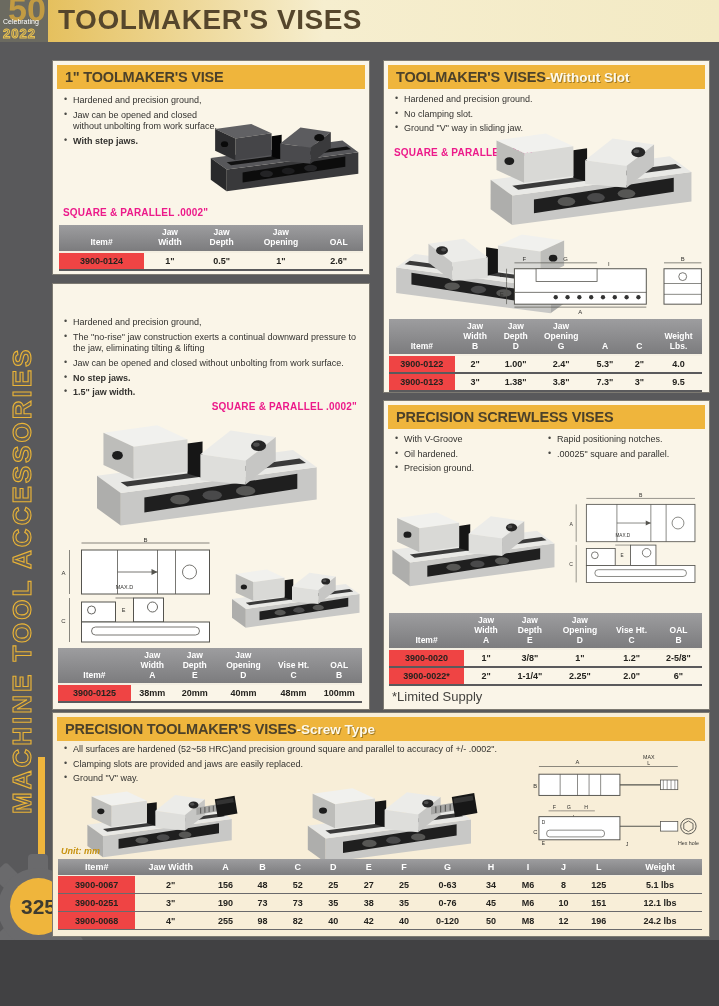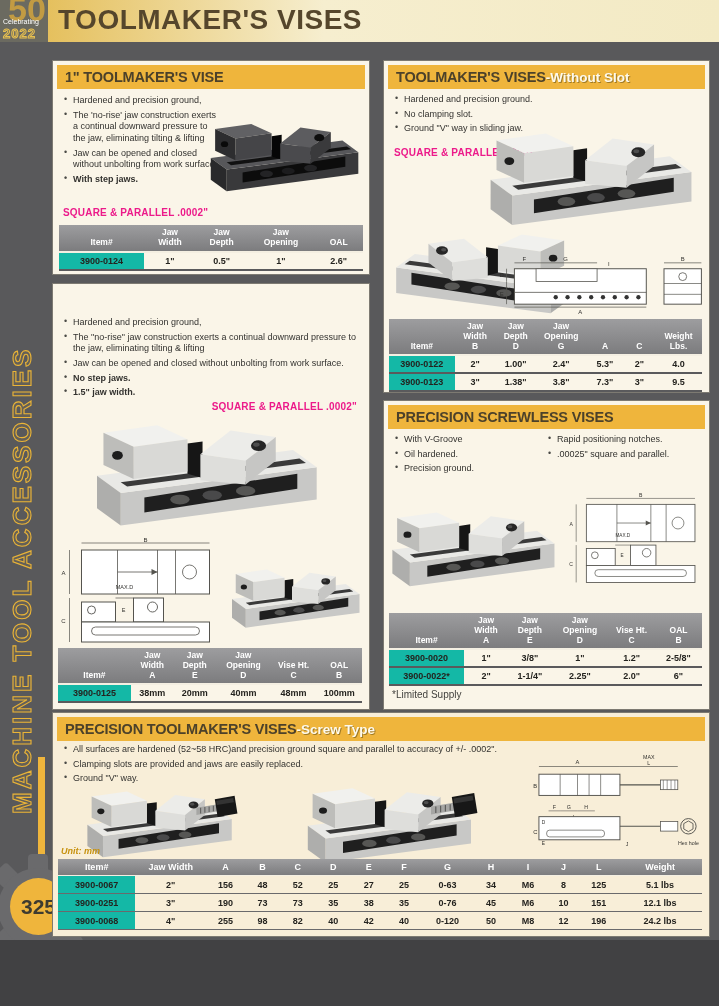--- a/index.html
+++ b/index.html
@@ -41,30 +41,30 @@
   .bar .t2{font-size:13.5px;font-weight:bold;color:#fdf9ec;
            text-shadow:1px 1px 0 rgba(95,75,20,.55);white-space:pre;}
   .bullets{position:absolute;margin:0;padding:0;list-style:none;font-size:9px;color:#33322f;
            line-height:1.3;}
   .bullets li{position:relative;padding-left:10px;margin-bottom:3px;}
   .bullets li::before{content:"\2022";position:absolute;left:1px;top:-1px;color:#4a4a46;}
   .bullets li.b{font-weight:bold;}
   .sqpar{position:absolute;font-size:10px;font-weight:bold;color:#ec1a8a;letter-spacing:.2px;}
   .photo{position:absolute;}
   .diagram{position:absolute;}
-  .footnote{position:absolute;font-size:10px;color:#44433f;}
+  .footnote{position:absolute;font-size:13px;color:#44433f;}
   .unit-label{position:absolute;font-size:9px;font-weight:bold;font-style:italic;color:#c7920f;}
   
   table.spec{position:absolute;border-collapse:collapse;table-layout:fixed;}
   table.spec th{background:linear-gradient(#9d9d9f,#7c7c7e);color:#fff;font-weight:bold;
                 font-size:8.5px;line-height:1.15;text-align:center;vertical-align:bottom;
                 padding:3px 1px;white-space:pre-line;border-bottom:2px solid #f4efe2;margin-top:8px;}
   table.spec td{font-size:9px;font-weight:bold;color:#24231f;text-align:center;
                 vertical-align:middle;padding:3px 1px;border-bottom:2px solid #5a5a5c;}
-  table.spec td.first-col{background:#14b8a6;}
+  table.spec td.first-col{background:#ef4444;}
   table.spec.wide th{font-size:9px;padding:3px 1px;border-bottom:1.5px solid #f4efe2;}
   table.spec.wide td{border-bottom:1.5px solid #6a6a6c;padding:3.5px 1px;}
   svg text{font-family:"Liberation Sans",sans-serif;fill:#33322f;}
 </style>
 </head>
 <body>
 
 <svg width="0" height="0" style="position:absolute" aria-hidden="true">
   <defs>
     <symbol id="vise-light" viewBox="0 0 224 130">
@@ -150,21 +150,20 @@
     <span>325</span>
   </div>
   <div class="bottom-band"></div>
 
   <div class="card" style="left:52px;top:60px;width:316px;height:213px;">
     <div class="bar">
       <span class="t1">1" TOOLMAKER'S VISE</span>
     </div>
     <ul class="bullets" style="left:10px;top:34px;width:158px;">
       <li>Hardened and precision ground,</li>
-      <li>The 'no-rise' jaw construction exerts a continual downward pressure to the jaw, eliminating tilting &amp; lifting</li>
       <li>Jaw can be opened and closed without unbolting from work surface.</li>
       <li class="b">With step jaws.</li>
     </ul>
     <div class="sqpar" style="left:10px;top:146px;">SQUARE &amp; PARALLEL .0002"</div>
     <svg class="photo" style="right:2px;top:30px;width:162px;height:118px;" viewBox="0 0 224 130">
         <use href="#vise-dark"></use>
       </svg>
     <table class="spec" style="left:6px;top:164px;width:304px;">
       <colgroup>
           <col style="width:28%">

